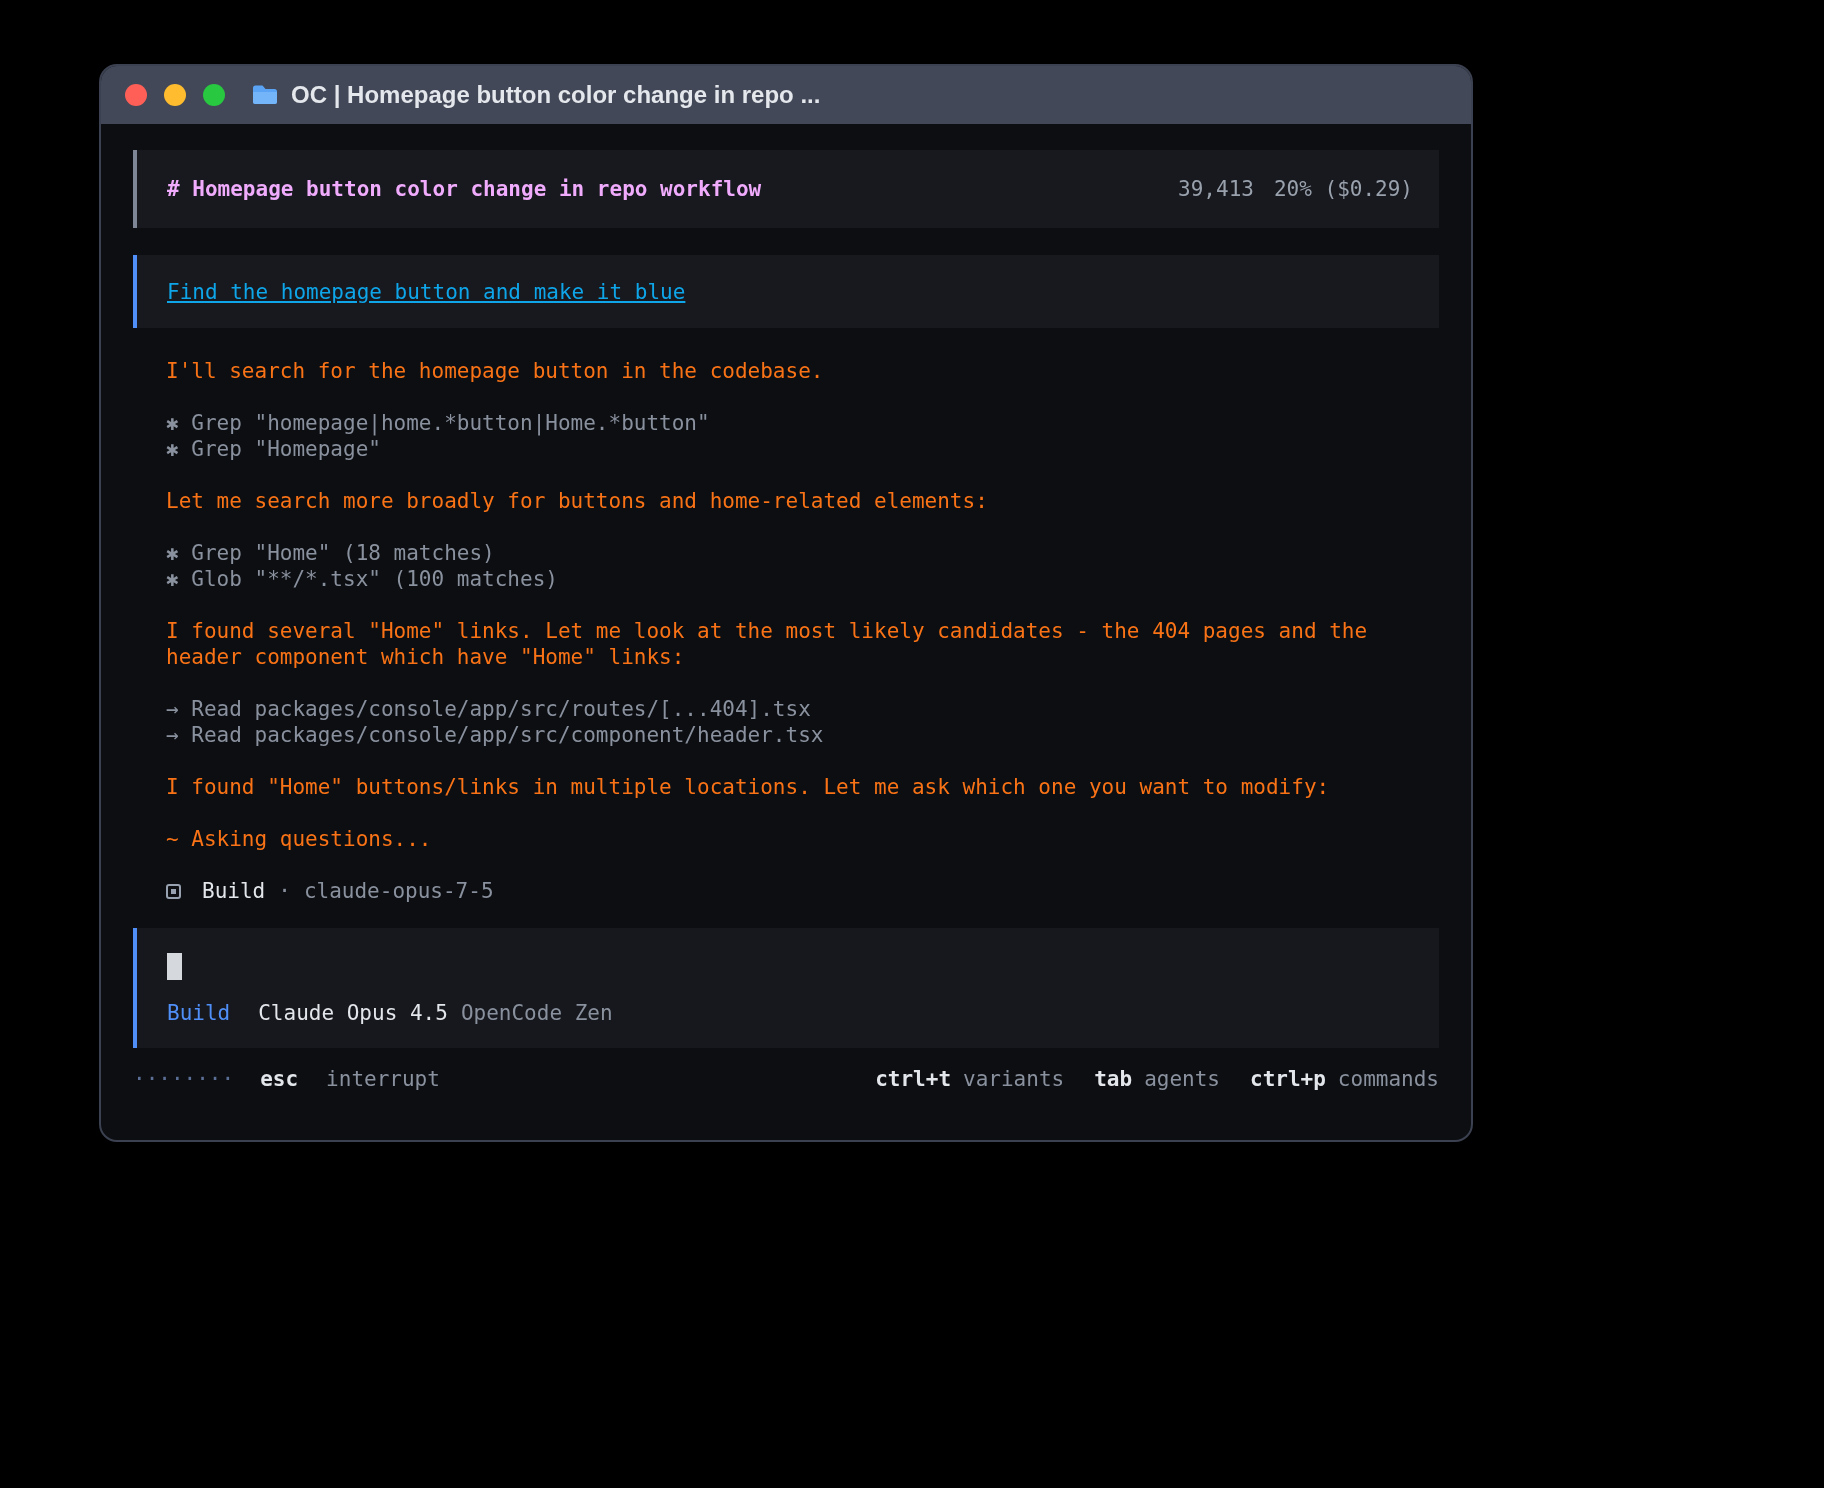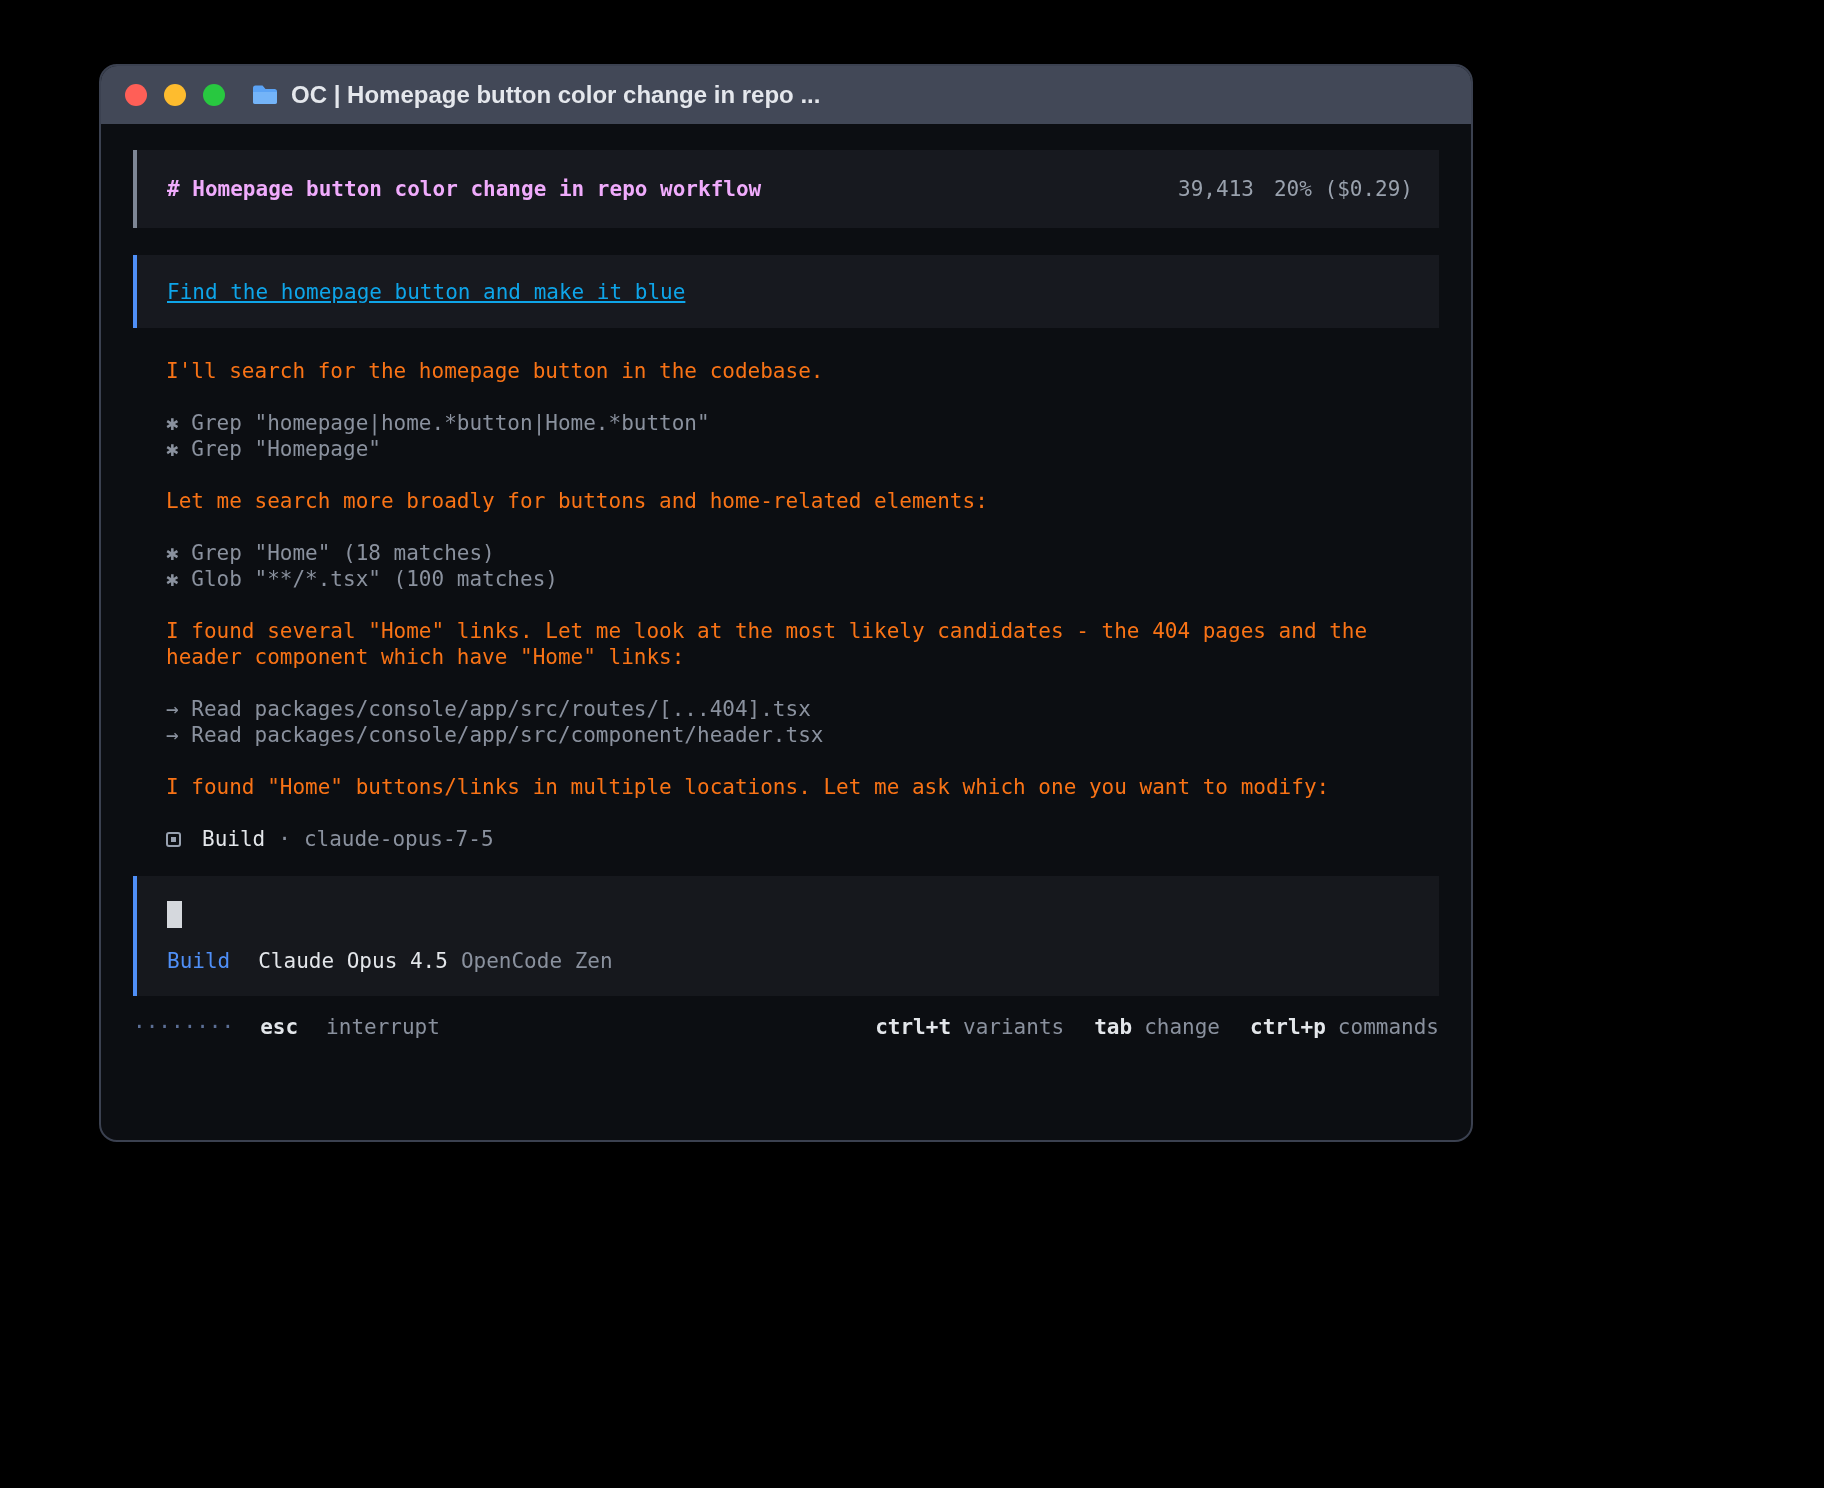--- a/index.html
+++ b/index.html
@@ -162,20 +162,23 @@
       <div class="grp">
         <div class="line">I found several "Home" links. Let me look at the most likely candidates - the 404 pages and the header component which have "Home" links:</div>
       </div>
       <div class="grp">
         <div class="line dim">→ Read packages/console/app/src/routes/[...404].tsx</div>
         <div class="line dim">→ Read packages/console/app/src/component/header.tsx</div>
       </div>
       <div class="grp">
         <div class="line">I found "Home" buttons/links in multiple locations. Let me ask which one you want to modify:</div>
       </div>
+      <div class="grp">
+        <div class="line">~ Asking questions...</div>
+      </div>
     </div>
 
     <div class="agent-row">
       <span class="agent-icon"></span>
       <span class="agent-name">Build</span>
       <span class="agent-sep dim">·</span>
       <span class="dim">claude-opus-7-5</span>
     </div>
 
     <div class="input-block">
@@ -193,21 +196,21 @@
         <span class="key">esc</span>
         <span class="dim">interrupt</span>
       </div>
       <div class="sb-right">
         <span class="pair">
           <span class="key">ctrl+t</span>
           <span class="dim">variants</span>
         </span>
         <span class="pair">
           <span class="key">tab</span>
-          <span class="dim">change</span>
+          <span class="dim">agents</span>
         </span>
         <span class="pair">
           <span class="key">ctrl+p</span>
           <span class="dim">commands</span>
         </span>
       </div>
     </div>
 
   </div>
 </div>

